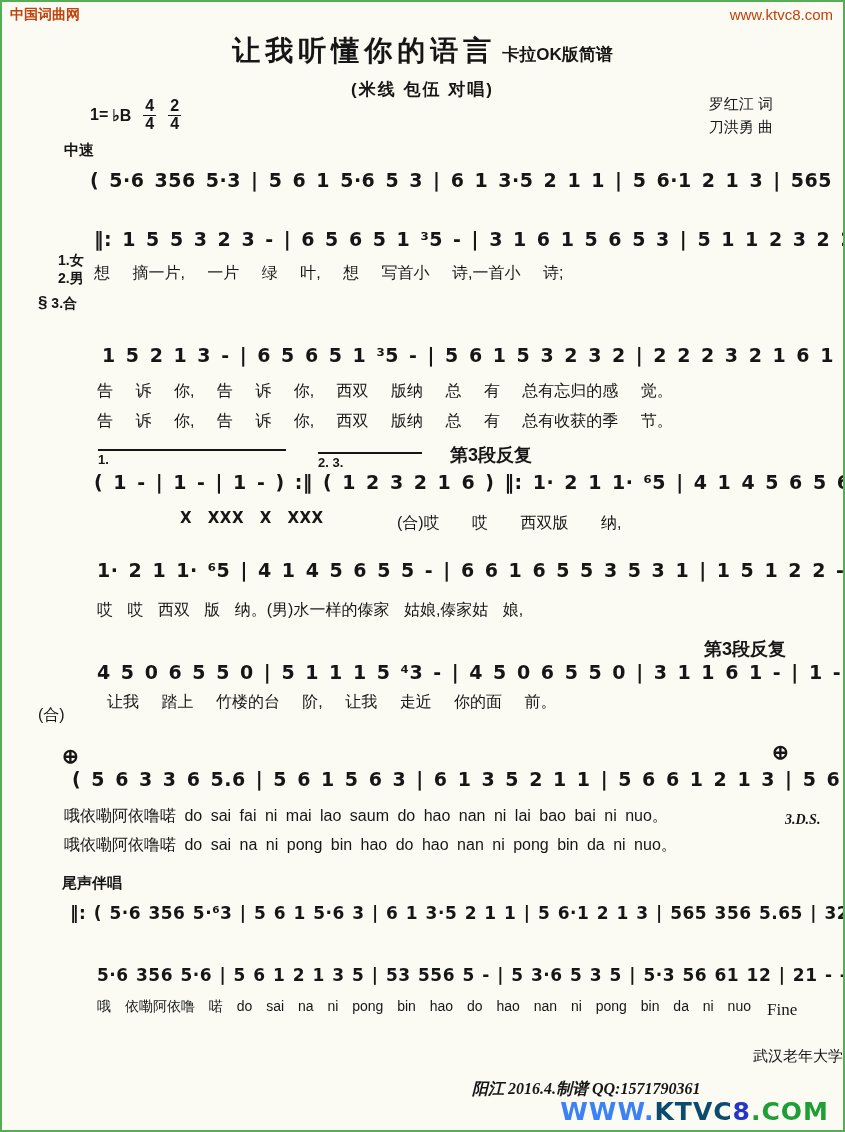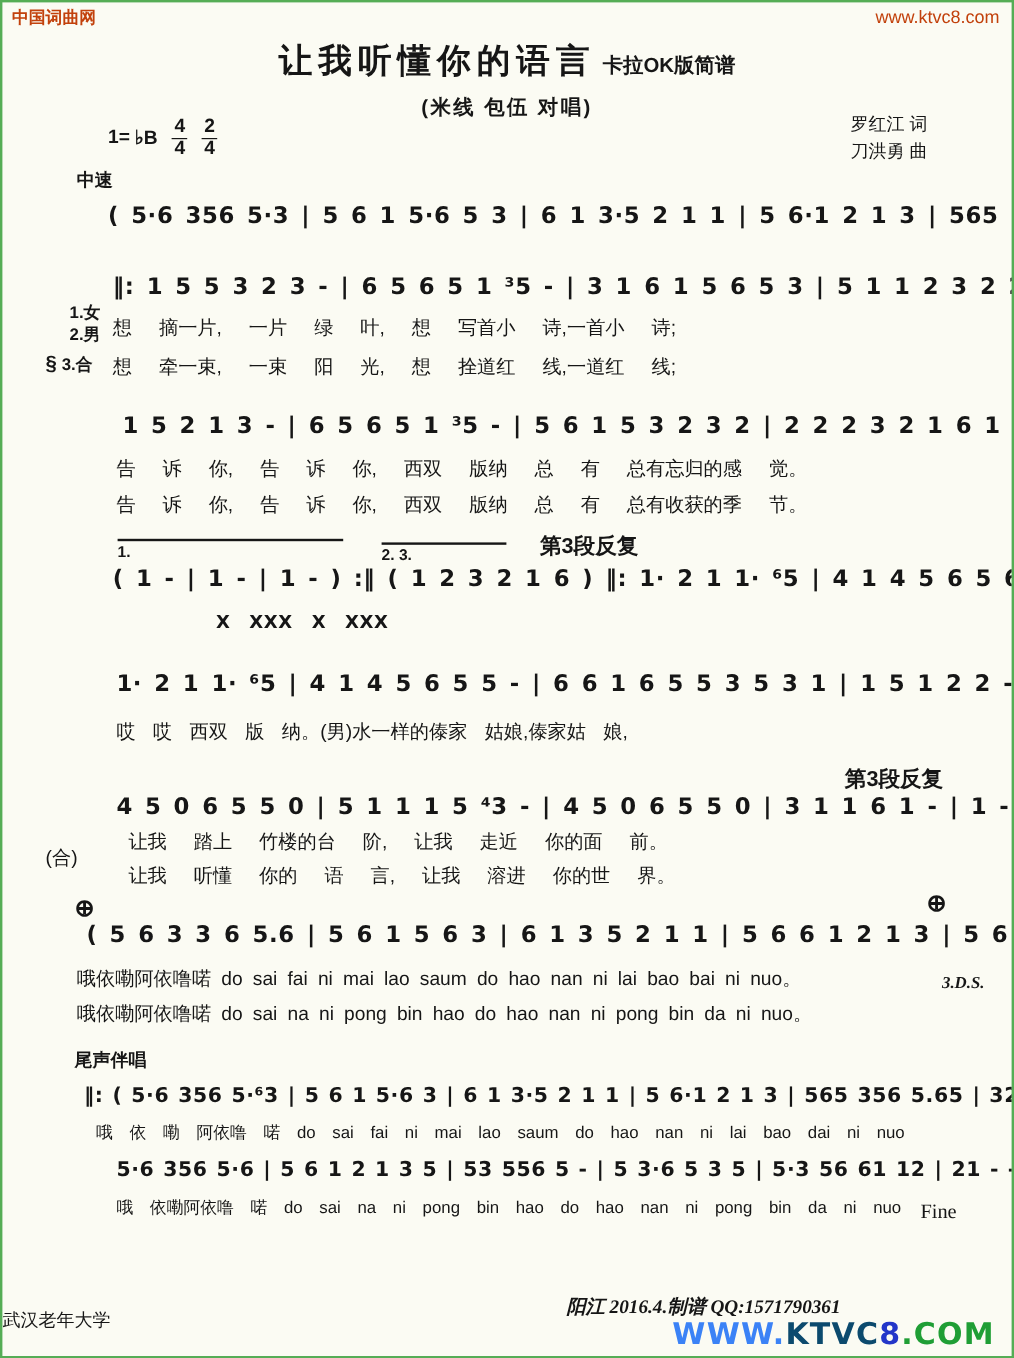--- a/index.html
+++ b/index.html
@@ -33,21 +33,21 @@
   .ws-wide { word-spacing:18px; }
   .ws-mid  { word-spacing:10px; }
   .ws-tight{ word-spacing:4px; }
   .vlabel { font-size:14px; font-weight:bold; line-height:1.25; }
   .volta { border-top:2px solid #161616; font-size:13px; font-weight:bold; padding-top:1px; }
   .anno { font-size:18px; font-weight:bold; }
   .coda { font-size:20px; font-weight:bold; }
   .ds { font-size:14px; font-weight:bold; font-style:italic; font-family:"Liberation Serif",serif; }
   .fine { font-size:17px; font-family:"Liberation Serif",serif; }
   .section-label { font-size:15px; font-weight:bold; }
-  .footer-school { top:1045px; left:0; right:0; text-align:left; font-size:15px; font-family:"Liberation Serif",serif;margin-top:44px; }
+  .footer-school { top:1045px; left:0; right:0; text-align:right; font-size:15px; font-family:"Liberation Serif",serif; }
   .footer-credit { left:470px; top:1077px; font-size:16px; font-weight:bold; font-style:italic; font-family:"Liberation Serif",serif; }
   .logo { right:14px; top:1095px; font-family:"DejaVu Sans",sans-serif; font-size:25px; font-weight:bold; letter-spacing:1px; }
 </style>
 </head>
 <body>
 
 <div class="page">
 
   <a class="abs site-name green">中国词曲网</a>
   <a class="abs site-url green">www.ktvc8.com</a>
@@ -82,51 +82,49 @@
   <div class="abs vlabel" style="left:56px; top:250px;">
     <div>1.女</div>
     <div>2.男</div>
   </div>
   <div class="abs vlabel" style="left:36px; top:290px;">
     <span style="font-size:17px;">§</span>
     <span>3.合</span>
   </div>
   <div class="abs notation" style="left:92px; top:226px;">‖: 1 5 5 3 2 3 - | 6 5 6 5 1 ³5 - | 3 1 6 1 5 6 5 3 | 5 1 1 2 3 2 2 - |</div>
   <div class="abs lyric ws-wide" style="left:92px; top:261px;text-align:right;">想 摘一片, 一片 绿 叶, 想 写首小 诗,一首小 诗;</div>
-  <div class="abs lyric ws-wide" style="left:92px; top:294px;">想 牵一束, 一束 阳 光, 想 拴道红 线,一道红 线;</div>
 
   <div class="abs notation" style="left:100px; top:342px;">1 5 2 1 3 - | 6 5 6 5 1 ³5 - | 5 6 1 5 3 2 3 2 | 2 2 2 3 2 1 6 1 - |</div>
   <div class="abs lyric ws-wide" style="left:95px; top:379px;">告 诉 你, 告 诉 你, 西双 版纳 总 有 总有忘归的感 觉。</div>
   <div class="abs lyric ws-wide" style="left:95px; top:409px;">告 诉 你, 告 诉 你, 西双 版纳 总 有 总有收获的季 节。</div>
 
   <div class="abs volta" style="left:96px; top:447px; width:188px;">1.</div>
   <div class="abs volta" style="left:316px; top:450px; width:104px;">2. 3.</div>
   <div class="abs anno" style="left:448px; top:441px;">第3段反复</div>
   <div class="abs notation" style="left:92px; top:469px;">( 1 - | 1 - | 1 - ) :‖ ( 1 2 3 2 1 6 ) ‖: 1· 2 1 1· ⁶5 | 4 1 4 5 6 5 6 - |</div>
   <div class="abs notation" style="left:178px; top:507px; font-size:15px; word-spacing:10px;">X XXX X XXX</div>
+  <div class="abs lyric" style="left:395px; top:511px; word-spacing:28px;">(合)哎 哎 西双版 纳,</div>
 
   <div class="abs notation" style="left:95px; top:557px;">1· 2 1 1· ⁶5 | 4 1 4 5 6 5 5 - | 6 6 1 6 5 5 3 5 3 1 | 1 5 1 2 2 - |</div>
   <div class="abs lyric ws-mid" style="left:95px; top:598px;">哎 哎 西双 版 纳。(男)水一样的傣家 姑娘,傣家姑 娘,</div>
 
   <div class="abs anno" style="left:702px; top:635px;">第3段反复</div>
   <div class="abs notation" style="left:95px; top:659px;">4 5 0 6 5 5 0 | 5 1 1 1 5 ⁴3 - | 4 5 0 6 5 5 0 | 3 1 1 6 1 - | 1 - :‖</div>
   <div class="abs lyric" style="left:36px; top:703px;">(合)</div>
   <div class="abs lyric ws-wide" style="left:105px; top:690px;">让我 踏上 竹楼的台 阶, 让我 走近 你的面 前。</div>
-  <div class="abs lyric ws-wide" style="left:105px; top:718px;">让我 听懂 你的 语 言, 让我 溶进 你的世 界。</div>
 
   <div class="abs coda" style="left:60px; top:742px;">⊕</div>
   <div class="abs coda" style="left:770px; top:738px;">⊕</div>
   <div class="abs notation" style="left:70px; top:766px;">( 5 6 3 3 6 5.6 | 5 6 1 5 6 3 | 6 1 3 5 2 1 1 | 5 6 6 1 2 1 3 | 5 6 3 6 5·6 | 3 2 1 - - ) :‖</div>
   <div class="abs lyric ws-tight" style="left:62px; top:804px;">哦依嘞阿依噜喏 do sai fai ni mai lao saum do hao nan ni lai bao bai ni nuo。</div>
   <div class="abs ds" style="left:783px; top:810px;">3.D.S.</div>
   <div class="abs lyric ws-tight" style="left:62px; top:833px;">哦依嘞阿依噜喏 do sai na ni pong bin hao do hao nan ni pong bin da ni nuo。</div>
 
   <div class="abs section-label" style="left:60px; top:872px;">尾声伴唱</div>
   <div class="abs notation small" style="left:68px; top:901px;">‖: ( 5·6 356 5·⁶3 | 5 6 1 5·6 3 | 6 1 3·5 2 1 1 | 5 6·1 2 1 3 | 565 356 5.65 | 321 - - |</div>
-  <div class="abs lyric ws-mid" style="left:78px; top:933px; font-size:14px;">哦 依 嘞 阿依噜 喏 do sai fai ni mai lao saum do hao nan ni lai bao dai ni nuo</div>
   <div class="abs notation small" style="left:95px; top:963px;">5·6 356 5·6 | 5 6 1 2 1 3 5 | 53 556 5 - | 5 3·6 5 3 5 | 5·3 56 61 12 | 21 - - ) :‖</div>
   <div class="abs lyric ws-mid" style="left:95px; top:996px; font-size:14px;">哦 依嘞阿依噜 喏 do sai na ni pong bin hao do hao nan ni pong bin da ni nuo</div>
   <div class="abs fine" style="left:755px; top:998px;margin-left:10px;">Fine</div>
 
   <div class="abs footer-school">武汉老年大学</div>
   <div class="abs footer-credit">阳江 2016.4.制谱 QQ:1571790361</div>
   <div class="abs logo">
     <span style="color:#3b82f6;">WWW.</span><span style="color:#0c4a6e;">KTVC</span><span style="color:#2336c9;">8</span><span style="color:#1f9e35;">.COM</span>
   </div>
 

